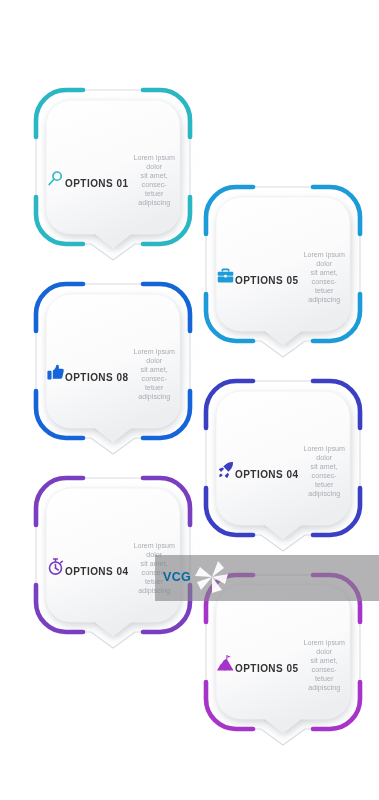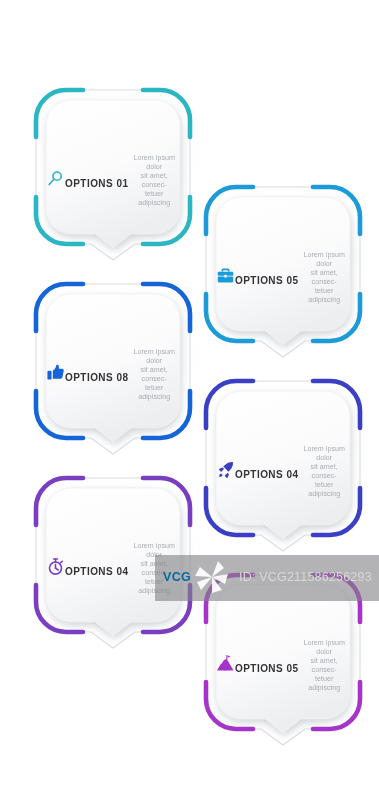--- a/index.html
+++ b/index.html
@@ -375,16 +375,15 @@
       <svg viewBox="0 0 42 42" width="42" height="42" aria-hidden="true">
         <g fill="#ffffff" opacity=".92">
           <path d="M21 20 L27 4 L33 11 Z"></path>
           <path d="M21 20 L37 17 L34 27 Z"></path>
           <path d="M21 20 L31 33 L21 36 Z"></path>
           <path d="M21 20 L10 33 L6 25 Z"></path>
           <path d="M21 20 L4 19 L9 10 Z"></path>
         </g>
       </svg>
     </div>
-    <div class="wm-id">ID: VCG211586256293</div>
   </div>
 
 </div>
 
 </body></html>

